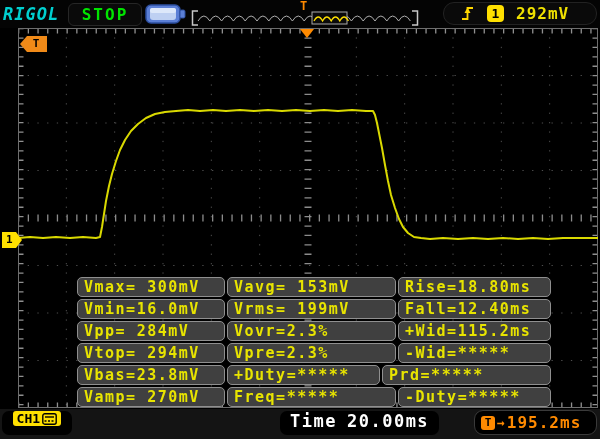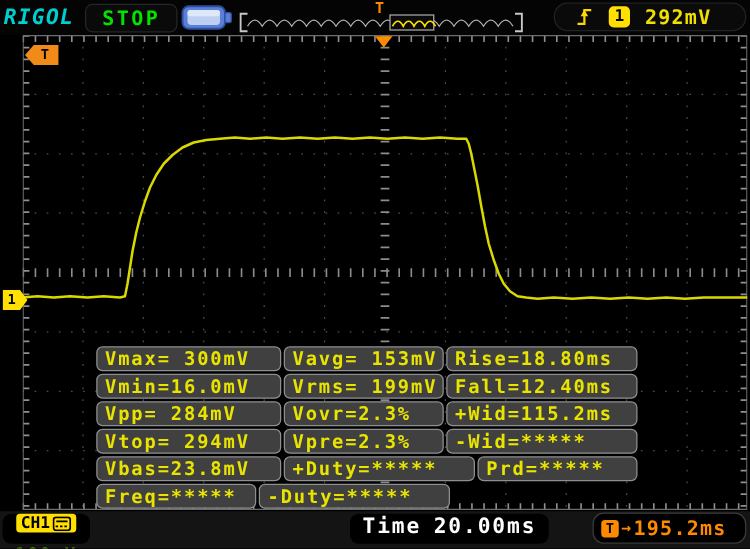--- a/index.html
+++ b/index.html
@@ -28,21 +28,21 @@
     border-right:7px solid transparent;border-top:9px solid #ff8a00;z-index:4;}
   .chflag{position:absolute;left:2px;top:232px;width:20px;height:16px;background:#ffe000;
     clip-path:polygon(0 0,70% 0,100% 50%,70% 100%,0 100%);color:#000;font-size:11px;
     text-align:left;line-height:16px;padding-left:4px;box-sizing:border-box;z-index:4;}
   
   .meas{position:absolute;left:77px;top:277px;z-index:5;}
   .mrow{display:flex;gap:2px;margin-bottom:2px;}
   .mcell{height:20px;background:#404040;border:1px solid #8f8f8f;border-radius:5px;
     color:#e8e400;font-size:15px;letter-spacing:1.5px;line-height:19px;padding-left:6px;
     box-sizing:border-box;white-space:nowrap;overflow:hidden;}
-  .c1{width:148px;} .c2{width:128px;} .c3{width:153px;}
+  .c1{width:148px;} .c2{width:169px;} .c3{width:153px;}
   
   .bottombar{position:absolute;left:0;top:409px;width:600px;height:30px;background:#141414;}
   .chbox{position:absolute;left:2px;top:2px;height:24px;background:#000;border-radius:7px;
     display:flex;align-items:center;gap:10px;padding:0 10px;flex-direction:column;}
   .chbadge{display:flex;align-items:center;gap:2px;background:#ffe000;border-radius:3px;
     height:18px;padding:0 4px;color:#000;font-size:13px;}
   .chscale{color:#4d7c0f;font-size:14px;letter-spacing:1.5px;}
   .timebox{position:absolute;left:280px;top:2px;height:24px;background:#000;border-radius:7px;
     display:flex;align-items:flex-start;gap:10px;padding:0 10px;color:#fff;font-size:17px;letter-spacing:1.5px;}
   .offsetbox{position:absolute;left:474px;top:1px;height:25px;width:123px;background:#000;
@@ -143,20 +143,21 @@
       <div class="mcell c1">Vtop= 294mV</div>
       <div class="mcell c2">Vpre=2.3%</div>
       <div class="mcell c3">-Wid=*****</div>
     </div>
     <div class="mrow">
       <div class="mcell c1">Vbas=23.8mV</div>
       <div class="mcell c3">+Duty=*****</div>
       <div class="mcell c2">Prd=*****</div>
     </div>
     <div class="mrow">
+      <div class="mcell c1">Vamp= 270mV</div>
       <div class="mcell c2">Freq=*****</div>
       <div class="mcell c3">-Duty=*****</div>
     </div>
   </div>
 
   <div class="bottombar">
     <div class="chbox">
       <span class="chbadge">
         <span>CH1</span>
         <svg width="15" height="12" viewBox="0 0 15 12">

